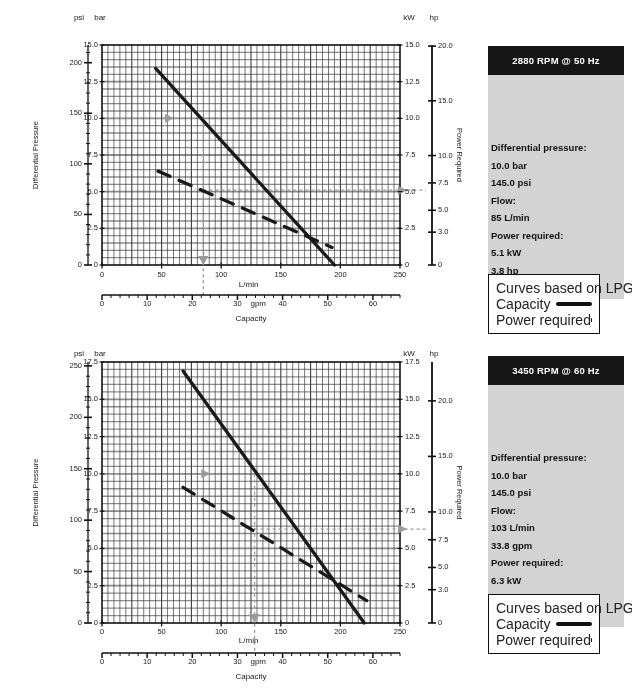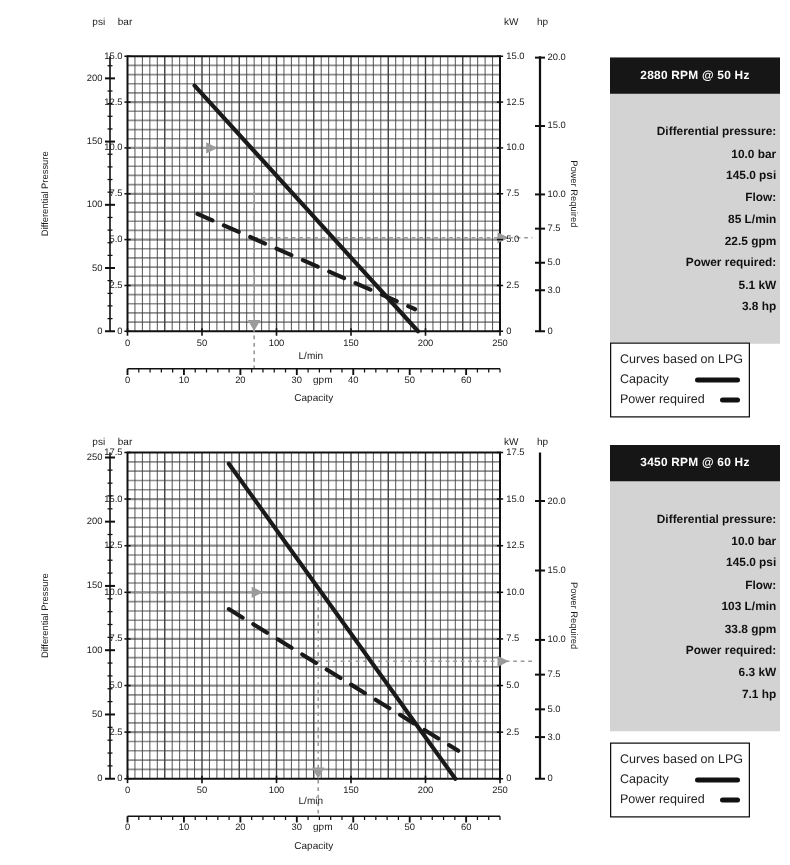--- a/index.html
+++ b/index.html
@@ -6,28 +6,28 @@
   body{font-family:"Liberation Sans", sans-serif;}
   #page{position:relative;width:632px;height:692px;background:#fff;overflow:hidden;}
   .chart-svg{position:absolute;left:0;}
   #chart1{top:0;}
   #chart2{top:345px;}
   .info-panel{position:absolute;left:488px;width:136px;background:#d3d3d3;}
   #panel1{top:46px;}
   #panel2{top:356px;}
   .panel-header{background:#161616;color:#fff;font-size:9.5px;font-weight:bold;
     text-align:center;padding:9px 2px;letter-spacing:.2px;}
-  .panel-body{padding:22px 3px 20px 3px;text-align:right;}
+  .panel-body{padding:22px 3px 20px 3px;text-align:left;margin-top:42px;}
   .panel-row{font-size:9.5px;font-weight:bold;color:#111;line-height:17.5px;white-space:nowrap;}
   .legend-box{position:absolute;left:488px;width:112px;background:#fff;border:1.5px solid #111;
     box-sizing:border-box;padding:5px 7px;}
   #legend1{top:274px;}
   #legend2{top:594px;}
   .legend-row{display:flex;align-items:center;justify-content:space-between;
-    font-size:10px;color:#222;line-height:16px;white-space:nowrap;}
+    font-size:14px;color:#222;line-height:16px;white-space:nowrap;}
   .swatch{display:inline-block;height:3.5px;background:#111;border-radius:2px;}
   .swatch-solid{width:36px;}
   .swatch-dash{width:16px;}
 </style>
 </head>
 <body>
 
 <div id="page">
 
   <svg id="chart1" class="chart-svg" width="480" height="345" viewBox="0 0 480 345">
@@ -493,21 +493,20 @@
     </svg>
 
   <div class="info-panel" id="panel1">
     <div class="panel-header">2880 RPM @ 50 Hz</div>
     <div class="panel-body">
       <div class="panel-row">Differential pressure:</div>
       <div class="panel-row">10.0 bar</div>
       <div class="panel-row">145.0 psi</div>
       <div class="panel-row">Flow:</div>
       <div class="panel-row">85 L/min</div>
-      <div class="panel-row">22.5 gpm</div>
       <div class="panel-row">Power required:</div>
       <div class="panel-row">5.1 kW</div>
       <div class="panel-row">3.8 hp</div>
     </div>
   </div>
 
   <div class="legend-box" id="legend1">
     <div class="legend-row">
       <span>Curves based on LPG</span>
     </div>

